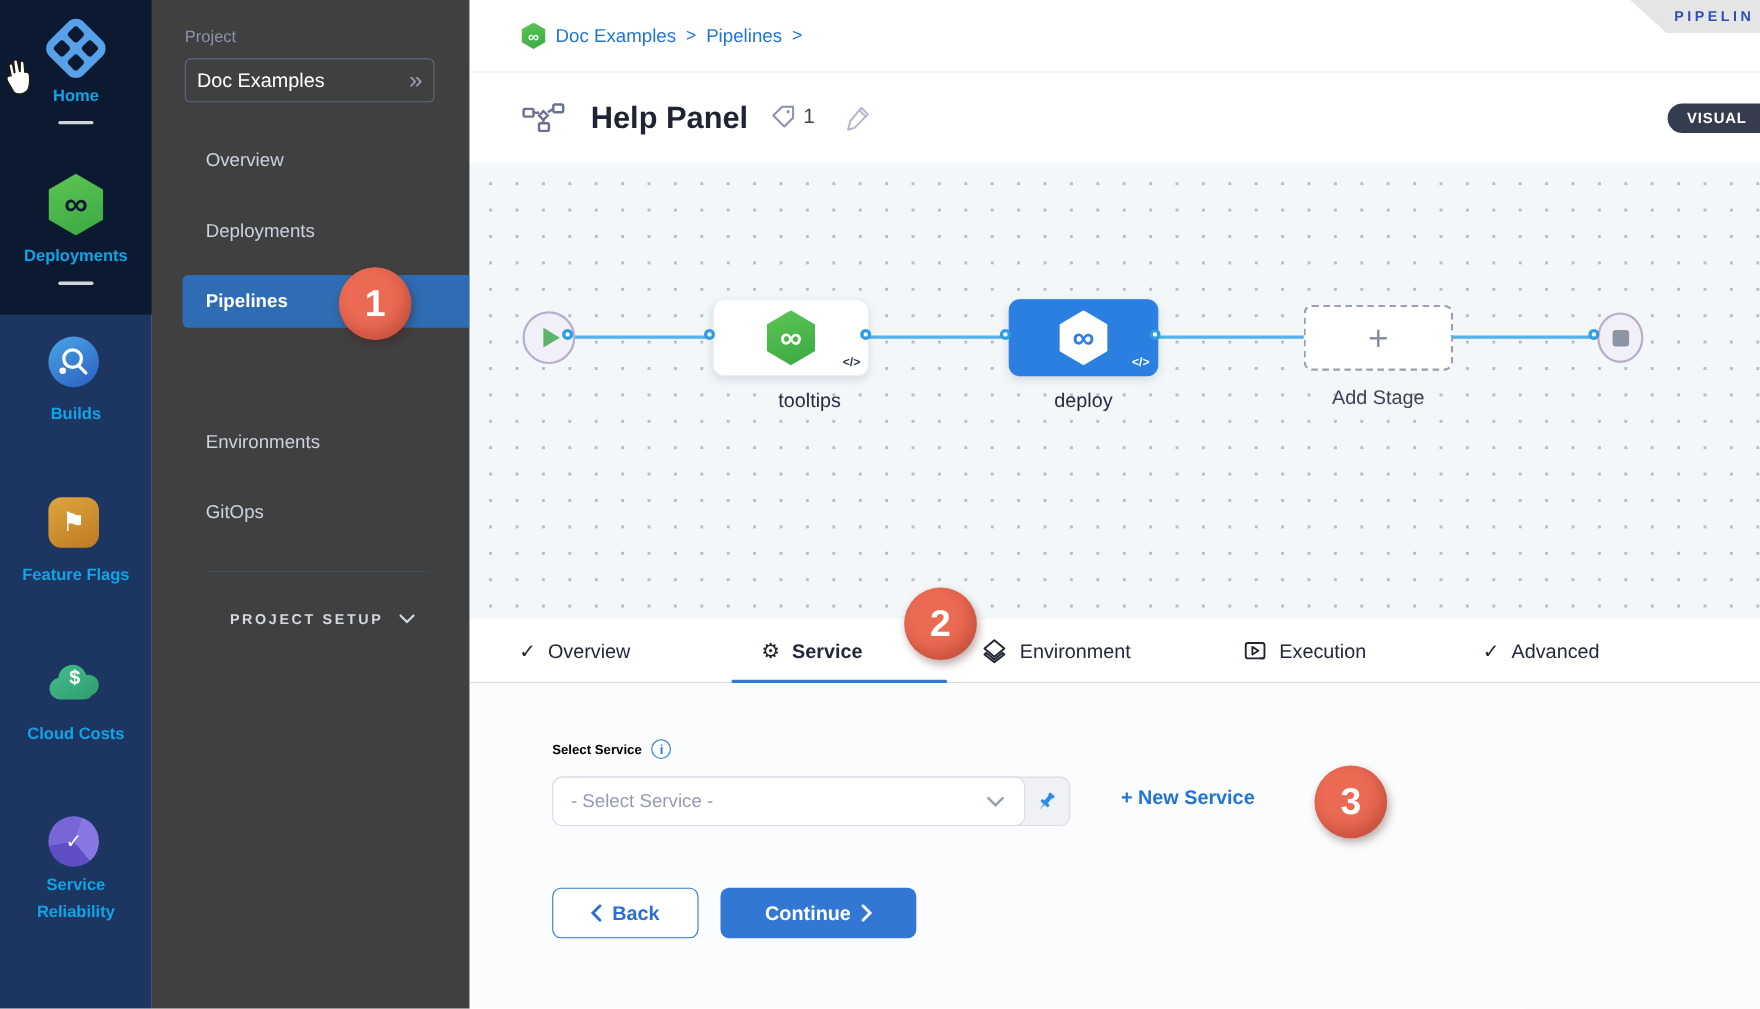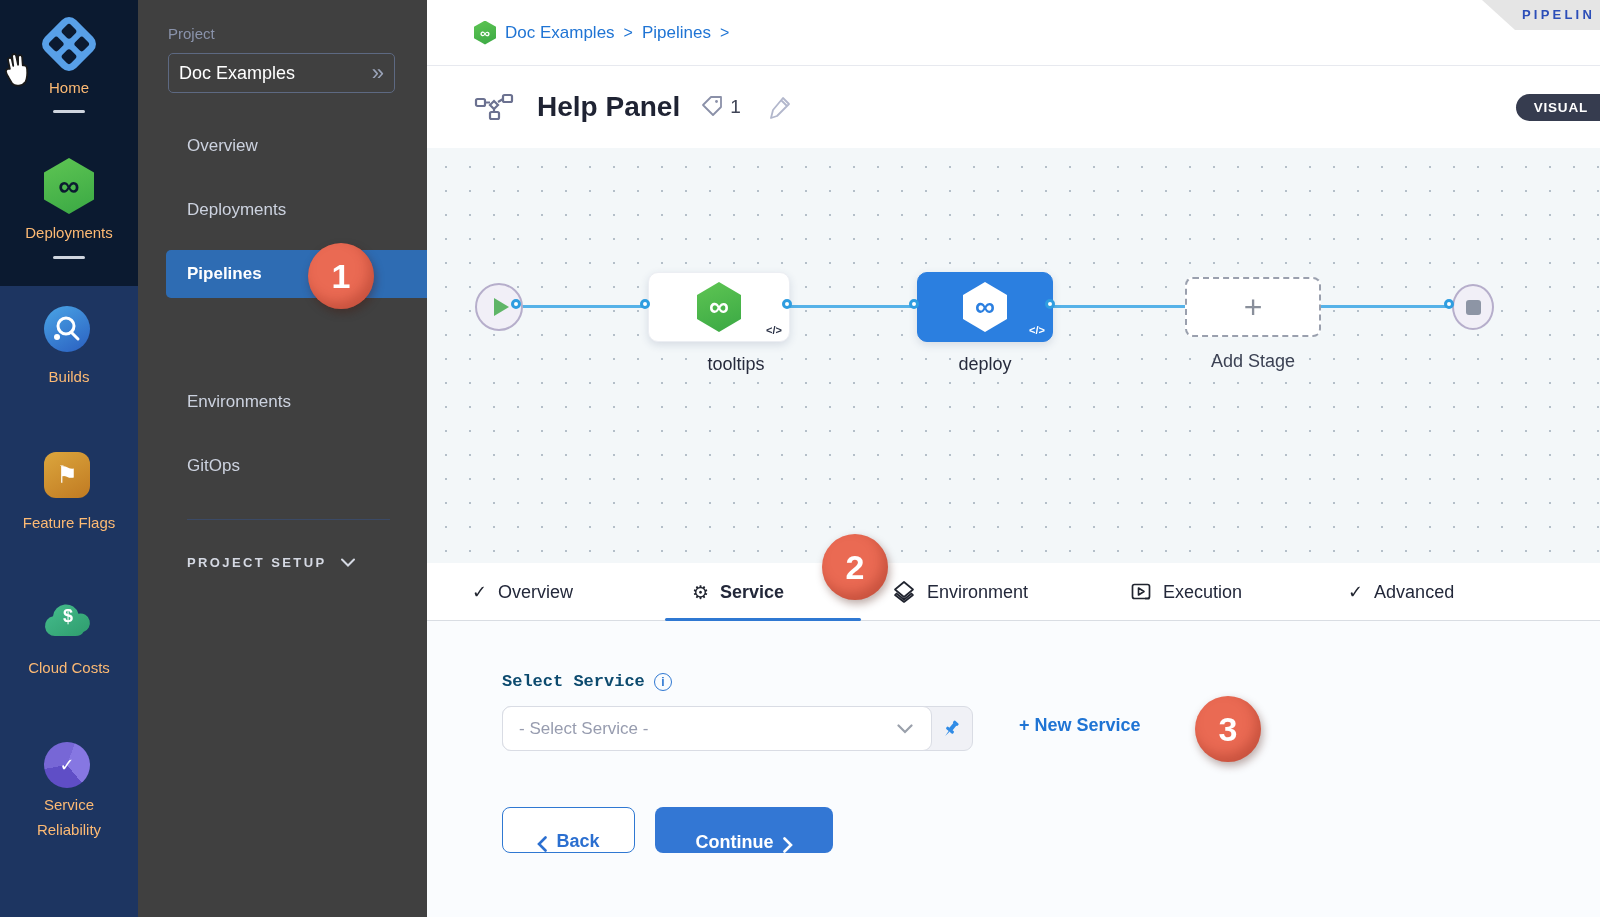--- a/index.html
+++ b/index.html
@@ -4,21 +4,21 @@
 <style>
   * { margin:0; padding:0; box-sizing:border-box; }
   html,body { width:1600px; height:917px; overflow:hidden; background:#fff;
     font-family:"Liberation Sans","DejaVu Sans",sans-serif; }
   .app { position:relative; width:1600px; height:917px; display:flex; }
 
   
   .rail { position:relative; width:138px; height:100%; background:#1d3561; flex:0 0 138px; }
   .rail-top { position:absolute; top:0; left:0; width:100%; height:286px; background:#0b1a30; }
   .module { position:absolute; width:100%; text-align:center; color:#eef1f7; }
-  .module-label { font-size:15px; font-weight:400; color:#fdba74; line-height:22px; }
+  .module-label { font-size:15px; font-weight:700; color:#0ea5e9; line-height:22px; }
   .module-underline { position:absolute; left:53px; width:32px; height:3px; background:#cfd5de; border-radius:2px; }
   .icon-home { position:absolute; left:47px; top:22px; width:44px; height:44px; background:#58a0e8; border-radius:10px; transform:rotate(45deg); }
   .icon-home i { position:absolute; width:12px; height:12px; background:#0b1a30; border-radius:3px; }
   .icon-home i:nth-child(1){left:7px;top:7px;} .icon-home i:nth-child(2){right:7px;top:7px;}
   .icon-home i:nth-child(3){left:7px;bottom:7px;} .icon-home i:nth-child(4){right:7px;bottom:7px;}
   .hex { clip-path:polygon(50% 0,100% 26%,100% 74%,50% 100%,0 74%,0 26%);
          display:flex; align-items:center; justify-content:center; }
   .hex-green { background:linear-gradient(160deg,#5ec553,#3aa844); }
   .inf { font-weight:700; font-style:normal; line-height:1; }
   .icon-deploy { position:absolute; left:44px; top:158px; width:50px; height:56px; }
@@ -41,21 +41,21 @@
   .proj-label { position:absolute; left:30px; top:25px; font-size:15px; color:#8a93ab; }
   .proj-box { position:absolute; left:30px; top:53px; width:227px; height:40px; border:1px solid #5d6982;
      border-radius:5px; display:flex; align-items:center; }
   .proj-name { color:#fff; font-size:18px; padding-left:10px; flex:1; }
   .proj-expand { color:#9aa3b8; font-size:22px; padding-right:10px; line-height:1; }
   .nav-item { position:absolute; left:0; width:289px; height:48px; display:flex; align-items:center;
      color:#ccd2df; font-size:17px; padding-left:49px; }
   .nav-item.active { left:28px; width:261px; background:#2e6cb3; border-radius:5px 0 0 5px;
      color:#fff; font-weight:600; padding-left:21px; }
   .panel-divider { position:absolute; left:49px; top:519px; width:203px; height:1px; background:#3b4a66; }
-  .setup-row { position:absolute; left:0; top:546px; width:289px; height:32px; display:flex; align-items:center; }
+  .setup-row { position:absolute; left:0; top:546px; width:289px; height:32px; display:flex; align-items:center;padding-left:22px; }
   .setup-label { padding-left:49px; font-size:13px; letter-spacing:2.4px; font-weight:700; color:#d5d9e3; }
   .setup-chevron { margin-left:14px; }
 
   
   .main { position:relative; flex:1; height:100%; background:#fff; overflow:hidden; }
   .crumb-bar { position:absolute; top:0; left:0; width:100%; height:66px; background:#fff;
      border-bottom:1px solid #e7e9ef; display:flex; align-items:center; padding-left:47px; }
   .crumb-hex { width:22px; height:24px; margin-right:9px; }
   .crumb-hex .inf { color:#fff; font-size:14px; }
   .crumb-link { color:#1f74d4; font-size:17px; }
@@ -112,33 +112,33 @@
      border-bottom:1px solid #d9dde3; }
   .tab { position:absolute; top:0; height:58px; display:flex; align-items:center; gap:11px;
      font-size:18px; color:#23283a; }
   .tab-check { font-size:18px; font-weight:700; color:#20242f; }
   .tab-gear { font-size:19px; color:#20242f; }
   .tab-underline { position:absolute; left:238px; top:55px; width:196px; height:3px; background:#2f78d2; border-radius:2px; }
 
   
   .form-area { position:absolute; top:621px; left:0; right:0; bottom:0; background:#fafcfe; }
   .select-label-row { position:absolute; left:75px; top:51px; display:flex; align-items:center; gap:9px; }
-  .select-label { font-size:17px; font-weight:700; color:#0c4a6e;font-family:Liberation Mono, monospace; }
+  .select-label { font-size:12px; font-weight:700; color:#000000; }
   .info-dot { width:18px; height:18px; border:1.6px solid #2f78d2; border-radius:50%; color:#2f78d2;
      font-size:12px; font-weight:700; display:flex; align-items:center; justify-content:center; font-style:normal; }
   .select-wrap { position:absolute; left:75px; top:85px; width:471px; height:45px; background:#f0f1f6;
      border:1px solid #d9dce4; border-radius:9px; }
   .select-field { position:absolute; left:-1px; top:-1px; width:430px; height:45px; background:#fff;
      border:1px solid #d9dce4; border-radius:9px; display:flex; align-items:center; }
   .select-placeholder { color:#979caf; font-size:17px; padding-left:16px; flex:1; }
   .select-chevron { margin-right:18px; }
   .pin-seg { position:absolute; right:0; top:0; width:42px; height:43px; display:flex; align-items:center;
      justify-content:center; }
   .new-service { position:absolute; left:592px; top:94px; color:#1f74d4; font-size:18px; font-weight:600; }
-  .btn { position:absolute; top:186px; height:46px; border-radius:8px; display:flex; align-items:flex-end;
+  .btn { position:absolute; top:186px; height:46px; border-radius:8px; display:flex; align-items:center;
      justify-content:center; gap:9px; font-size:18px; font-weight:700; }
   .btn-back { left:75px; width:133px; background:#fff; border:1.5px solid #2f78d2; color:#2b6fd0; }
   .btn-continue { left:228px; width:178px; background:#3377d4; color:#fff; }
 
   
   .step-badge { position:absolute; width:66px; height:66px; border-radius:50%; background:#ea6a53;
      color:#fff; font-size:34px; font-weight:600; display:flex; align-items:center; justify-content:center;
      box-shadow:2px 4px 8px rgba(70,20,10,.35), inset -5px -7px 12px rgba(140,40,25,.35); z-index:50; }
   .badge-1 { left:308px; top:243px; } .badge-2 { left:822px; top:534px; } .badge-3 { left:1195px; top:696px; }
   .cursor { position:absolute; left:0px; top:50px; z-index:60; transform:rotate(-12deg); }

